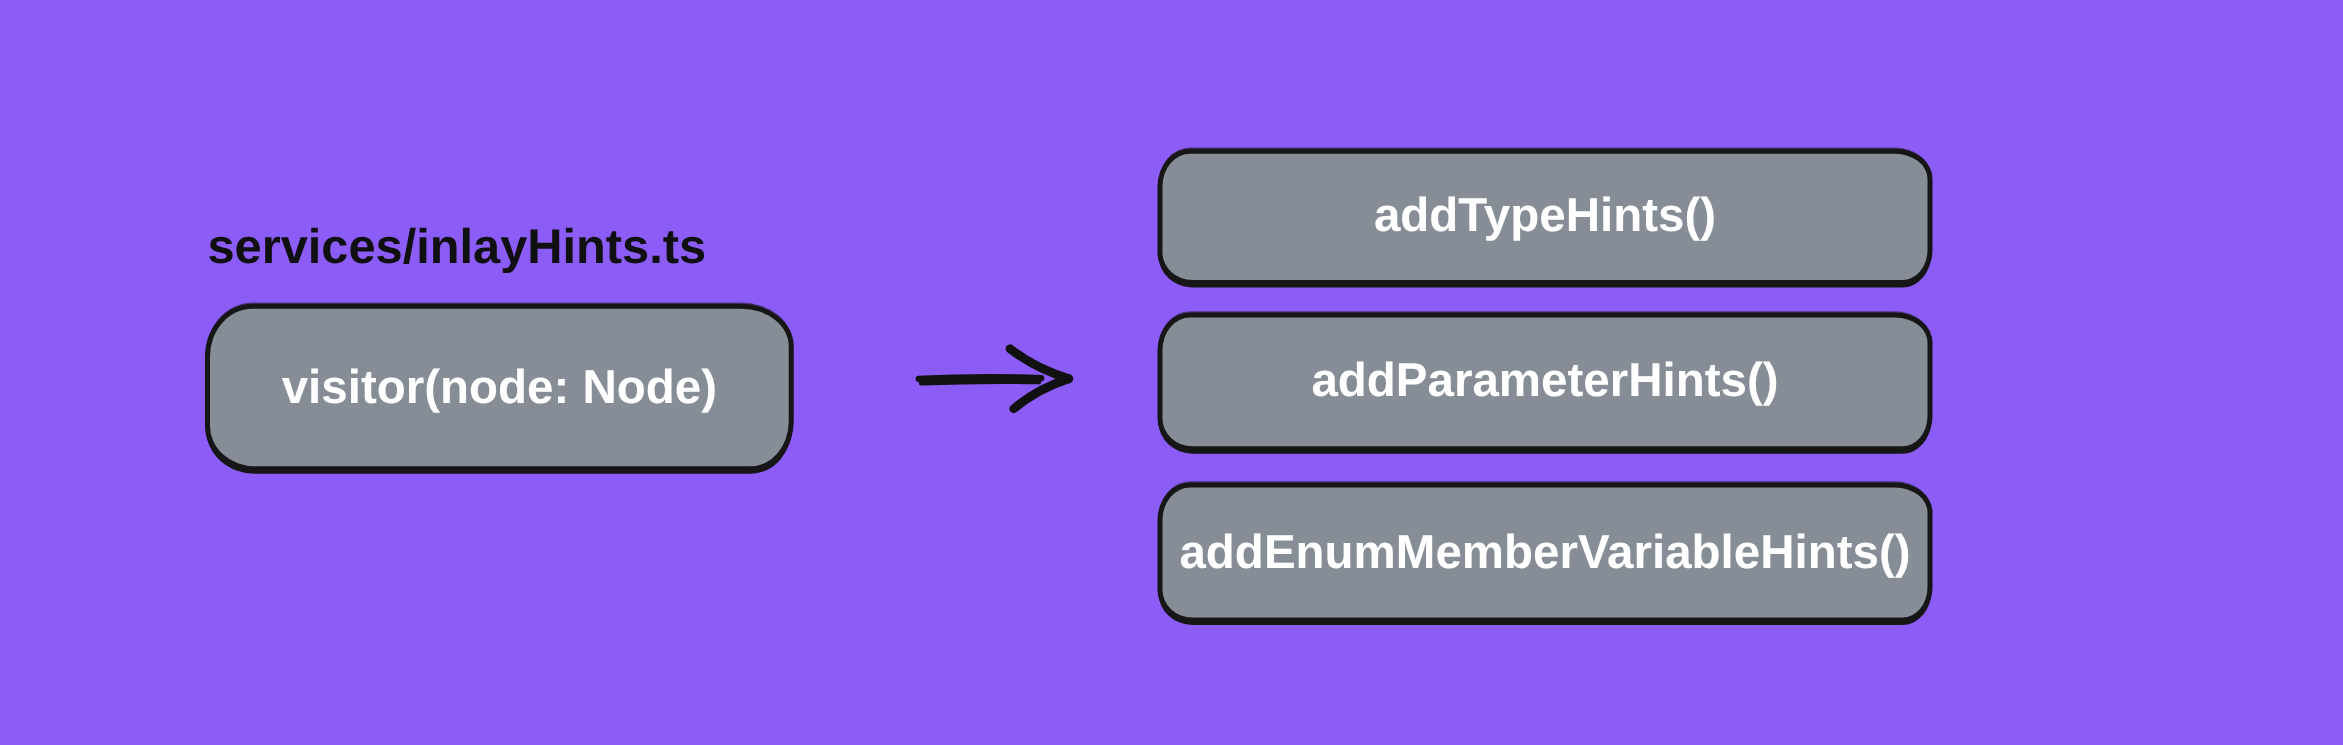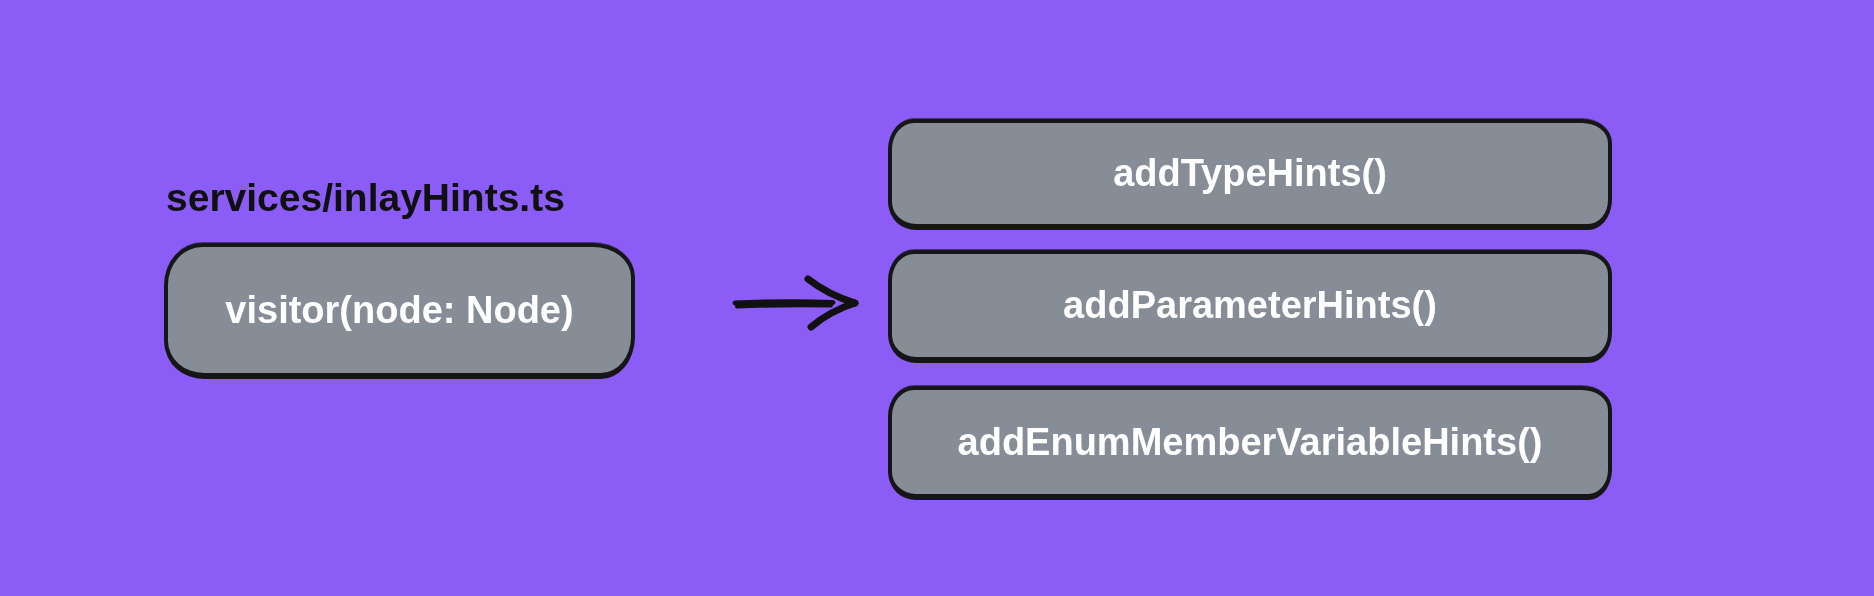--- a/index.html
+++ b/index.html
@@ -42,22 +42,22 @@
     box-shadow: 0 3px 0 -1px #161616, 0 -2px 0 -1px rgba(22,22,22,0.55);
   }
   .node-source {
     left: 164px;
     top: 243px;
     width: 471px;
     height: 134px;
     border-radius: 38px 42px 34px 40px / 42px 34px 40px 36px;
   }
   .node-target {
-    left: 888px;
-    width: 724px;
+    left: 926px;
+    width: 620px;
     border-radius: 26px 30px 24px 28px / 30px 24px 28px 26px;
   }
   .node-target-1 { top: 119px; height: 109px; }
   .node-target-2 { top: 250px; height: 111px; }
   .node-target-3 { top: 386px; height: 112px; }
   .arrow {
     position: absolute;
     left: 729px;
     top: 272px;
     width: 136px;

